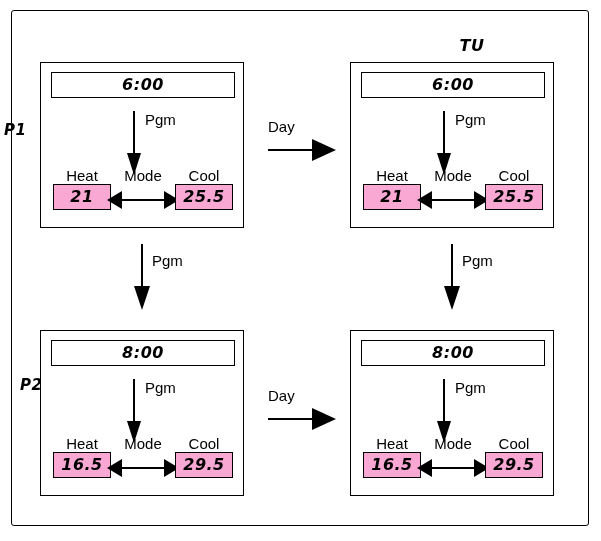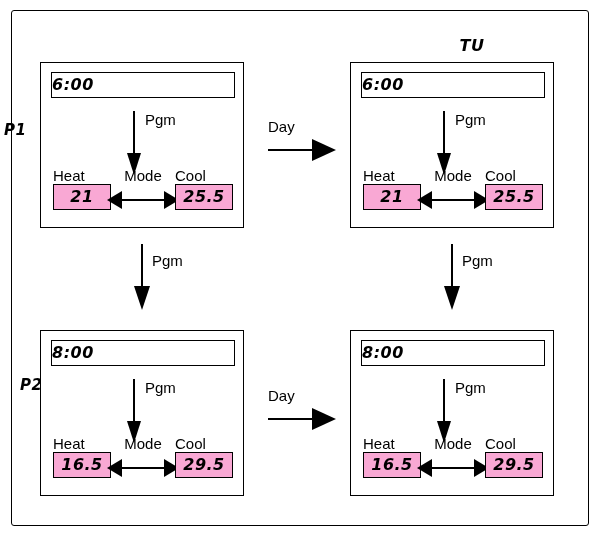--- a/index.html
+++ b/index.html
@@ -79,20 +79,21 @@
   .time-box {
     position: absolute;
     left: 10px;
     top: 9px;
     width: 184px;
     height: 26px;
     border: 1.5px solid #000;
     box-sizing: border-box;
     display: flex;
     align-items: center;
+    justify-content: center;
     background: #fff;
   }
   .time-box .time-text {
     font-size: 16px;
     line-height: 1;
   }
 
   
   .pgm-inner {
     position: absolute;
@@ -125,21 +126,21 @@
     top: 48px;
     font-size: 15px;
     color: #000;
     white-space: nowrap;
   }
 
   
   .val-group {
     position: absolute;
     width: 58px;
-    text-align: left;
+    text-align: center;
   }
   .val-group.heat { left: 12px; top: 104px; }
   .val-group.cool { left: 134px; top: 104px; }
 
   .val-label {
     font-size: 15px;
     line-height: 17px;
     display: block;
     border-bottom: 1.5px solid #000;
     color: #000;

